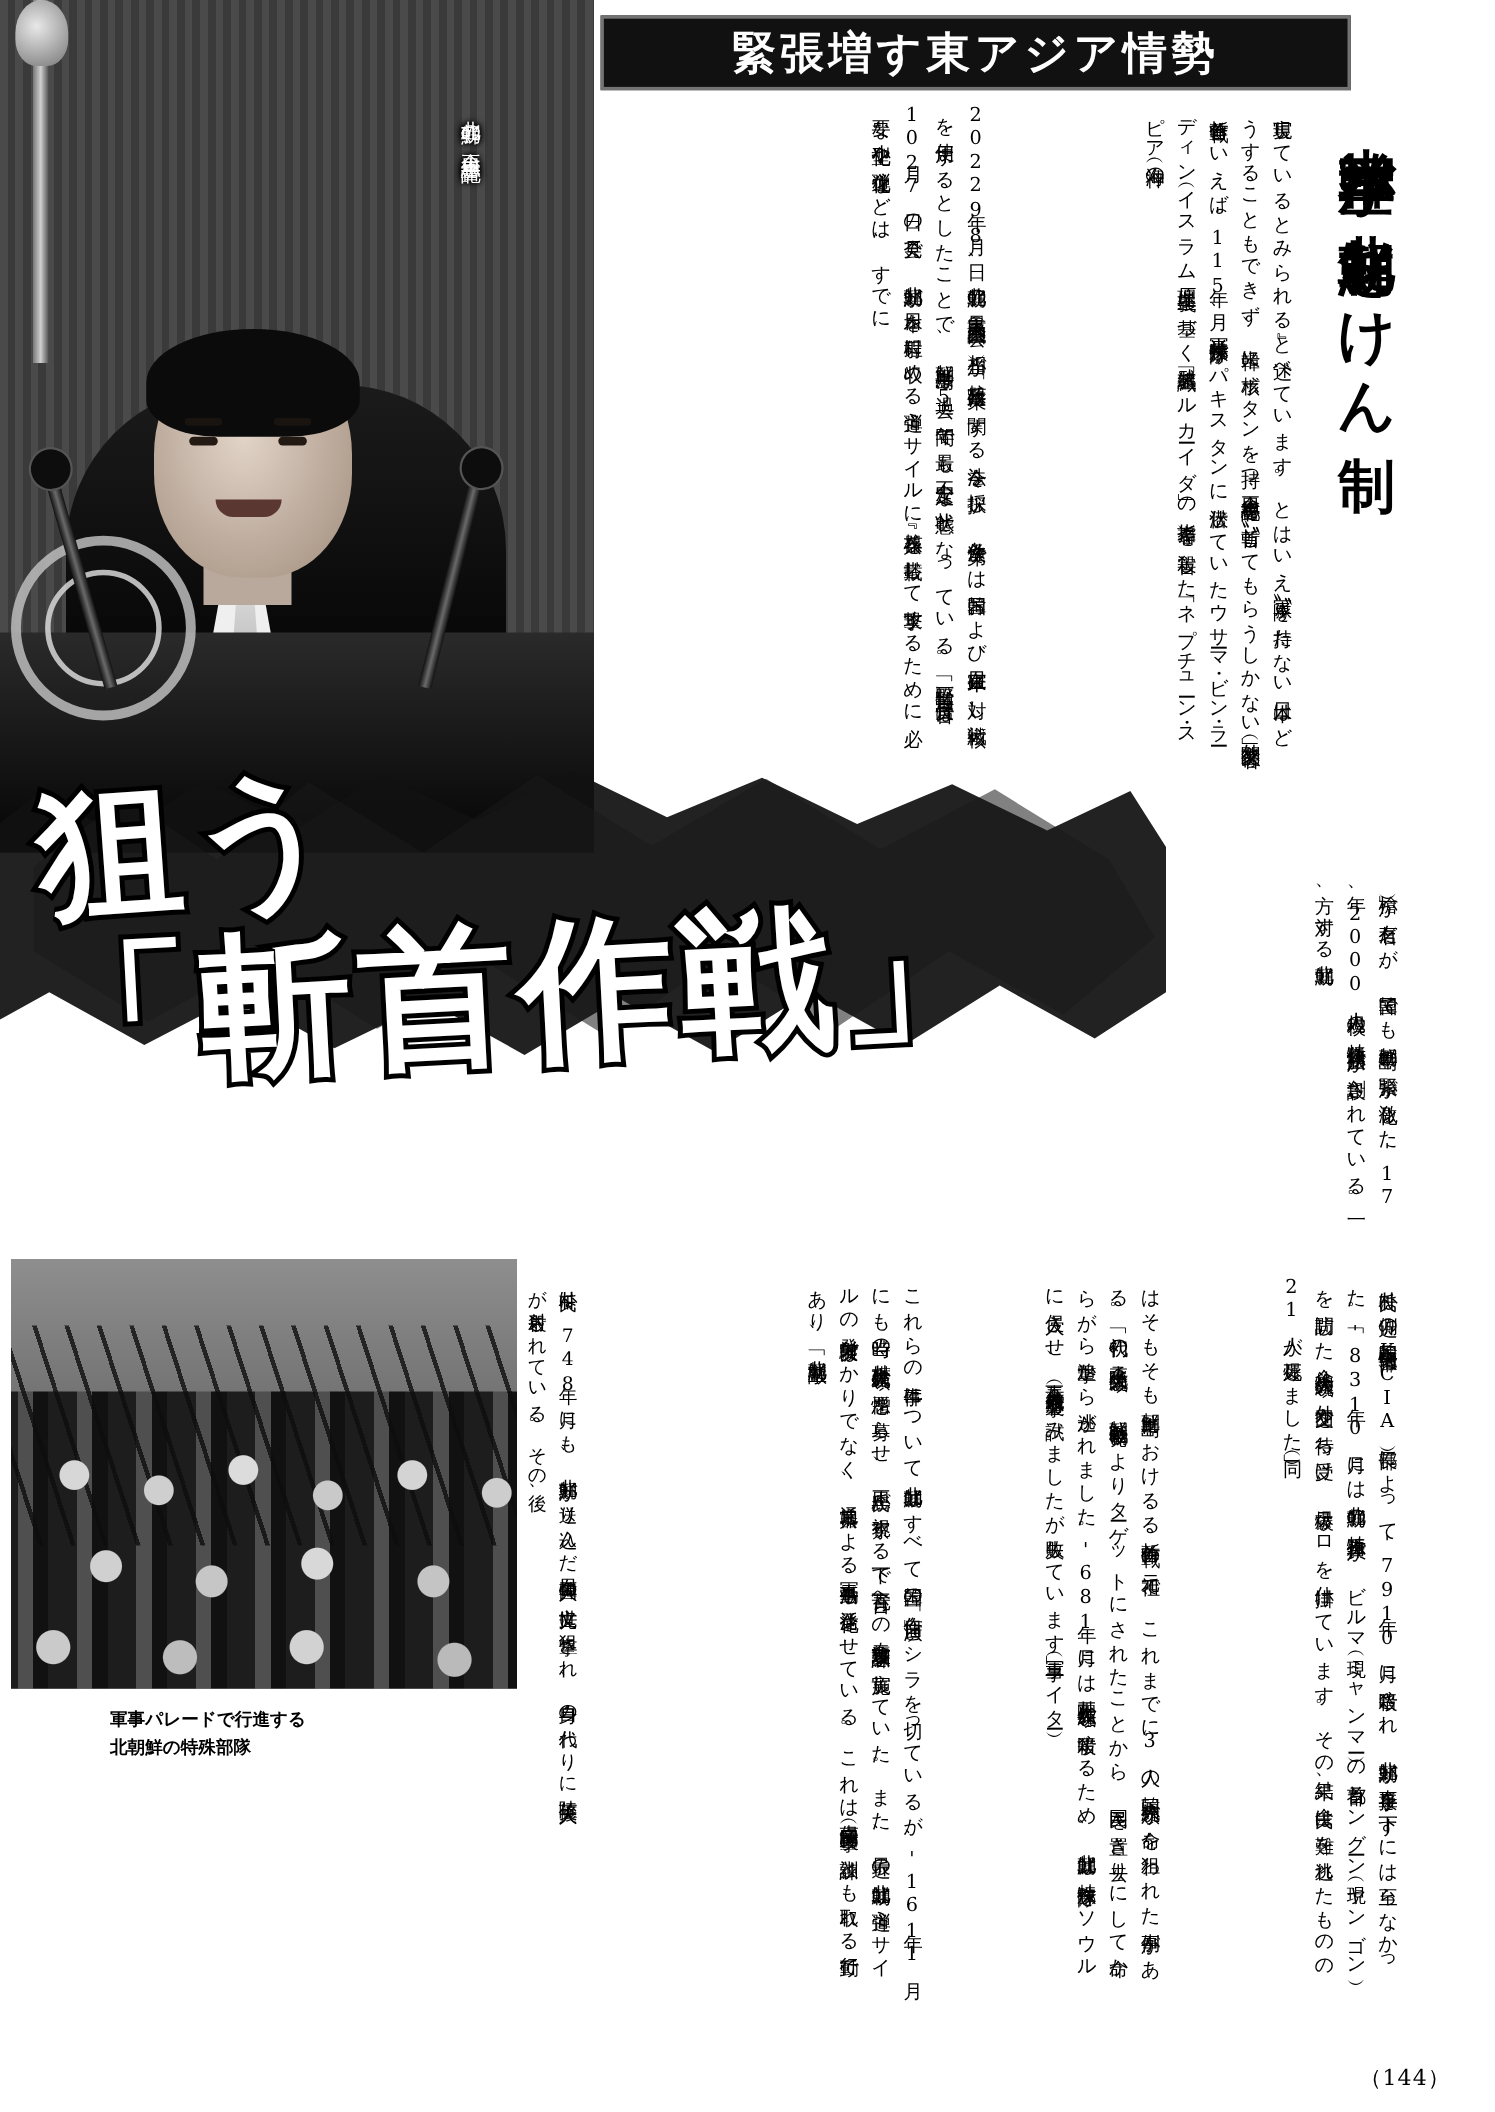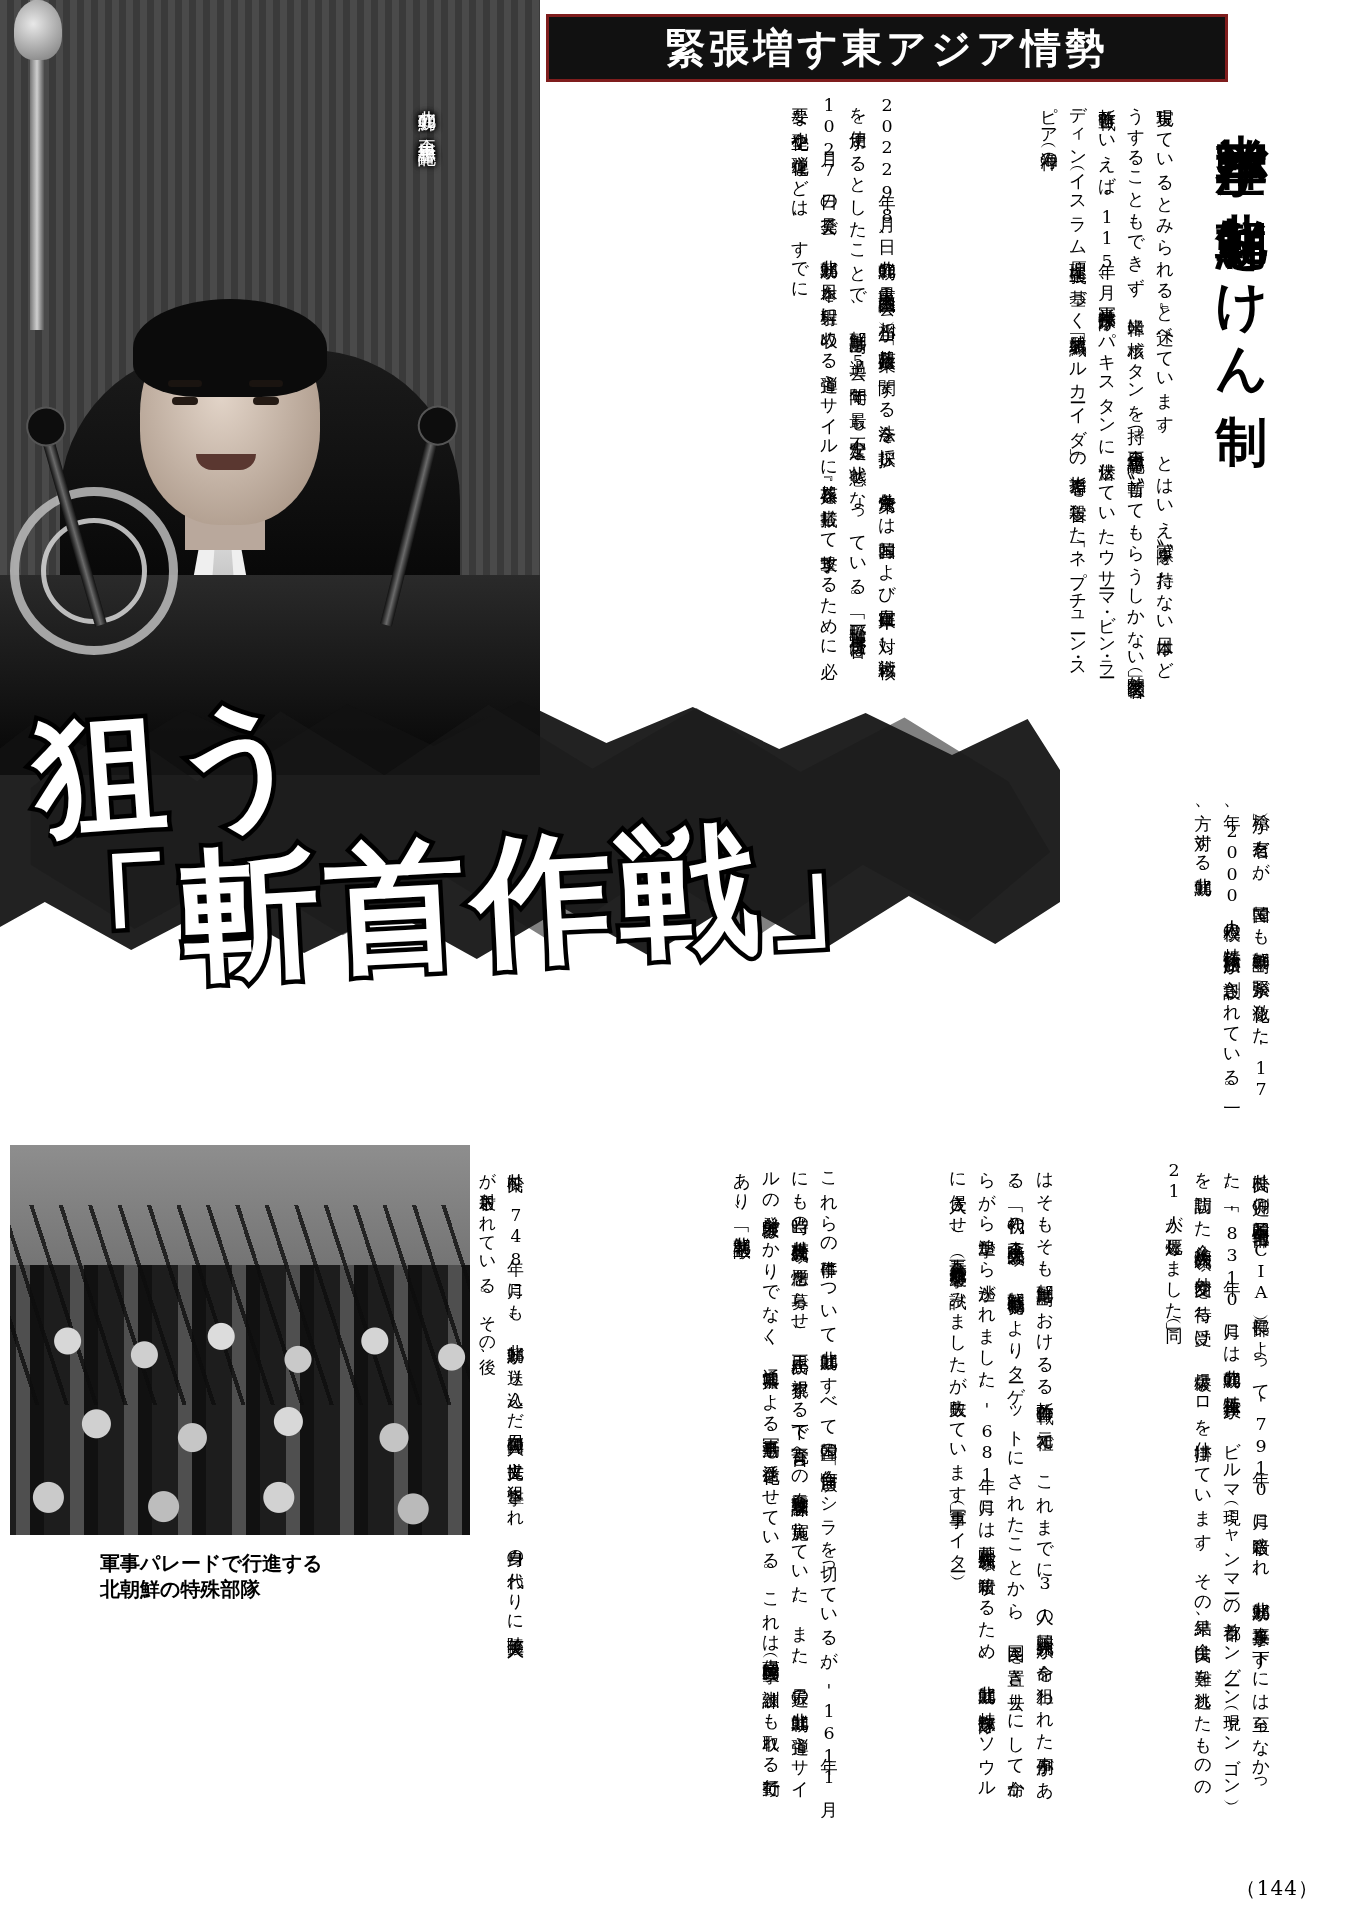--- a/index.html
+++ b/index.html
@@ -6,21 +6,21 @@
   body{
     width:1359px;height:1920px;position:relative;overflow:hidden;
     font-family:"DejaVu Serif","Liberation Serif",serif;
     color:#000;
   }
   .page{position:absolute;inset:0;}
 
   
   .banner{
     position:absolute;left:546px;top:14px;width:676px;height:62px;
-    background:#111;border:3px solid #7f1d1d;
+    background:#111;border:3px solid #737373;
     display:flex;align-items:center;justify-content:center;
   }
   .banner-text{
     color:#fff;font-size:40px;font-weight:bold;letter-spacing:4px;
     font-family:"DejaVu Serif","Liberation Serif",serif;
     white-space:nowrap;
   }
 
   
   .photo-kim{
@@ -194,21 +194,21 @@
   }
   .photo-parade .rifles{
     position:absolute;left:0;top:60px;width:480px;height:200px;
     background:
       repeating-linear-gradient(72deg,transparent 0 24px,#0d0d0d 24px 28px);
     opacity:.8;
   }
 
   .cap2{
     position:absolute;left:100px;top:1550px;width:330px;
-    font-size:20px;line-height:26px;font-weight:bold;
+    font-size:16px;line-height:26px;font-weight:bold;
   }
 
   
   .col-bot-a{position:absolute;right:84px;top:1160px;height:630px;}
   .col-bot-b{position:absolute;right:300px;top:1160px;height:630px;}
   .col-bot-c{position:absolute;right:516px;top:1160px;height:630px;}
   .col-bot-d{position:absolute;left:474px;top:1160px;height:470px;}
 
   .pagenum{
     position:absolute;right:40px;bottom:18px;font-size:20px;letter-spacing:1px;

